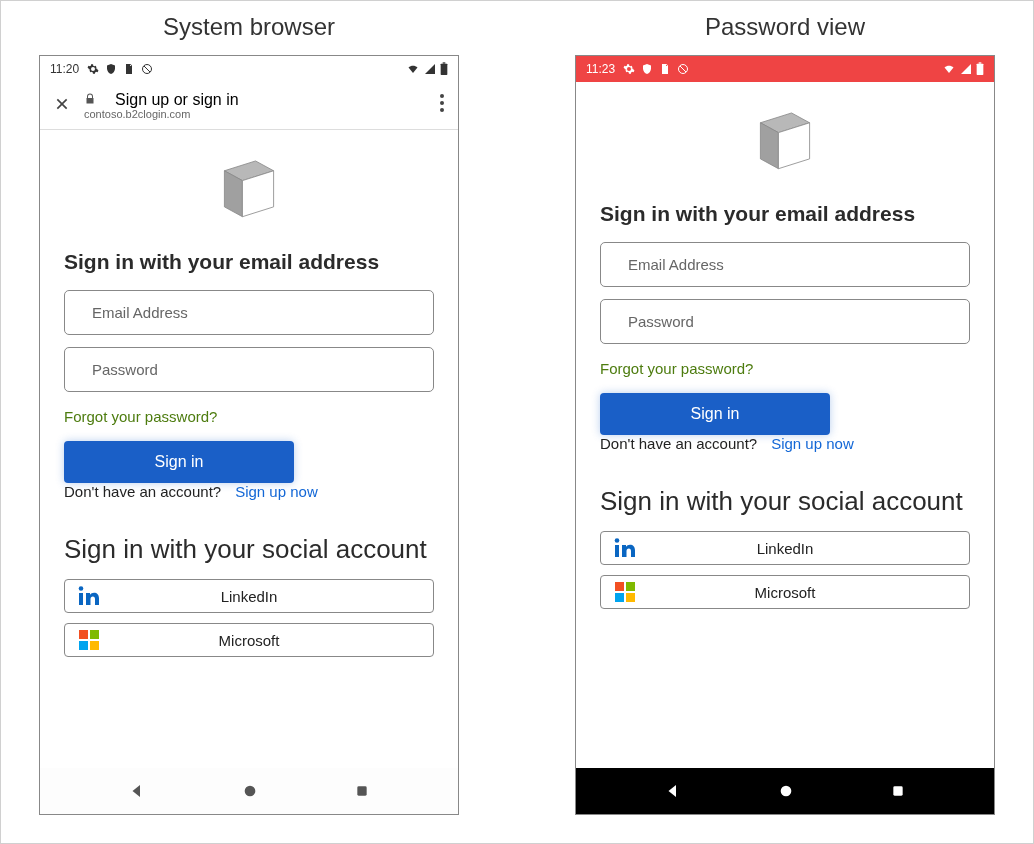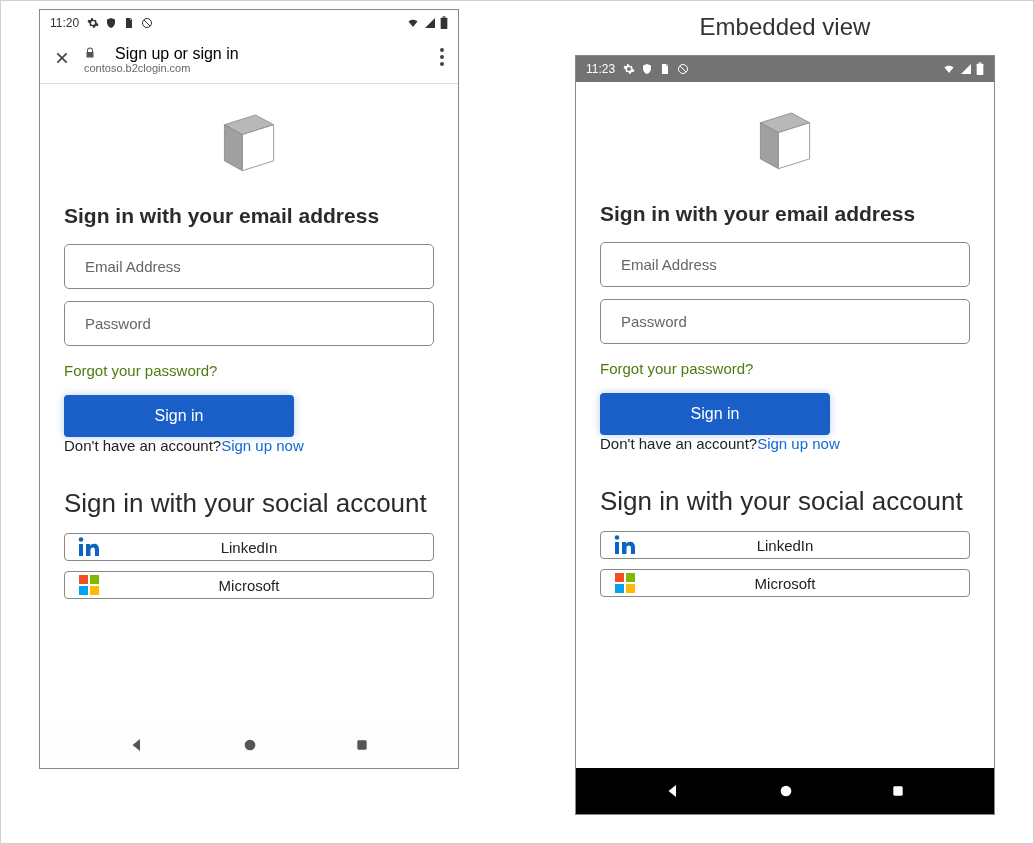--- a/index.html
+++ b/index.html
@@ -43,21 +43,21 @@
   
   .statusbar {
     height: 26px;
     display: flex;
     align-items: center;
     font-size: 12px;
     padding: 0 10px;
     color: #333;
     gap: 8px;
   }
-  .statusbar.dark { background: #737373; color: #fff; }
+  .statusbar.dark { background: #ef4444; color: #fff; }
   .statusbar.light { background: #fff; color: #333; }
   .statusbar .time { font-weight: 500; }
   .statusbar .icons-left { display: flex; gap: 6px; align-items: center; }
   .statusbar .spacer { flex: 1; }
   .statusbar .icons-right { display: flex; gap: 4px; align-items: center; }
   .statusbar svg { display: block; }
   
   .addressbar {
     height: 48px;
     display: flex;
@@ -85,21 +85,21 @@
     font-size: 21px;
     color: #2b2b2b;
     margin: 6px 0 16px 0;
     font-weight: 700;
   }
   .field {
     width: 100%;
     height: 45px;
     border: 1px solid #888;
     border-radius: 5px;
-    padding: 0 20px;
+    padding: 0 27px;
     font-size: 15px;
     color: #666;
     display: flex;
     align-items: center;
     margin-bottom: 12px;
     background: #fff;
   }
   .link {
     color: #4d7c0f;
     font-size: 15px;
@@ -115,32 +115,33 @@
     font-size: 16px;
     display: flex;
     align-items: center;
     justify-content: center;
     box-shadow: 0 0 8px rgba(26,95,199,0.3);
   }
   .signup-row {
     font-size: 15px;
     color: #222;
     display: flex;
+    gap: 14px;
     margin-bottom: 28px;
   }
   .signup-row .link-inline { color: #1367d6; }
   .social-heading {
     font-size: 26px;
     color: #2b2b2b;
     margin: 6px 0 14px 0;
     font-weight: 400;
   }
   .social-btn {
     width: 100%;
-    height: 28px;
+    height: 34px;
     border: 1px solid #888;
     border-radius: 4px;
     background: #fff;
     display: flex;
     align-items: center;
     font-size: 15px;
     color: #222;
     margin-bottom: 10px;
     position: relative;
   }
@@ -178,20 +179,21 @@
   .ms-logo span:nth-child(2){background:#7fba00;}
   .ms-logo span:nth-child(3){background:#00a4ef;}
   .ms-logo span:nth-child(4){background:#ffb900;}
 </style>
 </head>
 <body>
 
 <div class="container">
 
   <div class="column">
+    <div class="col-title">System browser</div>
     <div class="device">
 
       <div class="statusbar light">
         <span class="time">11:20</span>
         <span class="icons-left">
           <svg width="12" height="12" viewBox="0 0 24 24" fill="currentColor">
               <path d="M12 8a4 4 0 100 8 4 4 0 000-8zm9 4a9 9 0 01-.1 1.3l2.1 1.6-2 3.5-2.5-1a7 7 0 01-2.2 1.3l-.4 2.6h-4l-.4-2.6a7 7 0 01-2.2-1.3l-2.5 1-2-3.5 2.1-1.6A9 9 0 013 12a9 9 0 01.1-1.3L1 9.1l2-3.5 2.5 1A7 7 0 017.7 5.3L8.1 2.7h4l.4 2.6a7 7 0 012.2 1.3l2.5-1 2 3.5-2.1 1.6A9 9 0 0121 12z"></path>
             </svg>
           <svg width="12" height="12" viewBox="0 0 24 24" fill="currentColor">
               <path d="M12 2l8 3v6c0 5-3.4 9.7-8 11-4.6-1.3-8-6-8-11V5l8-3z"></path>
@@ -299,21 +301,21 @@
         <span>
             <svg width="16" height="16" viewBox="0 0 24 24" fill="#555">
               <rect x="5" y="5" width="14" height="14" rx="2"></rect>
             </svg>
           </span>
       </div>
     </div>
   </div>
 
   <div class="column">
-    <div class="col-title">Embedded view</div>
+    <div class="col-title">Password view</div>
     <div class="device">
       <div class="statusbar dark">
         <span class="time">11:23</span>
         <span class="icons-left">
           <svg width="12" height="12" viewBox="0 0 24 24" fill="currentColor">
               <path d="M12 8a4 4 0 100 8 4 4 0 000-8zm9 4a9 9 0 01-.1 1.3l2.1 1.6-2 3.5-2.5-1a7 7 0 01-2.2 1.3l-.4 2.6h-4l-.4-2.6a7 7 0 01-2.2-1.3l-2.5 1-2-3.5 2.1-1.6A9 9 0 013 12a9 9 0 01.1-1.3L1 9.1l2-3.5 2.5 1A7 7 0 017.7 5.3L8.1 2.7h4l.4 2.6a7 7 0 012.2 1.3l2.5-1 2 3.5-2.1 1.6A9 9 0 0121 12z"></path>
             </svg>
           <svg width="12" height="12" viewBox="0 0 24 24" fill="currentColor">
               <path d="M12 2l8 3v6c0 5-3.4 9.7-8 11-4.6-1.3-8-6-8-11V5l8-3z"></path>
             </svg>

